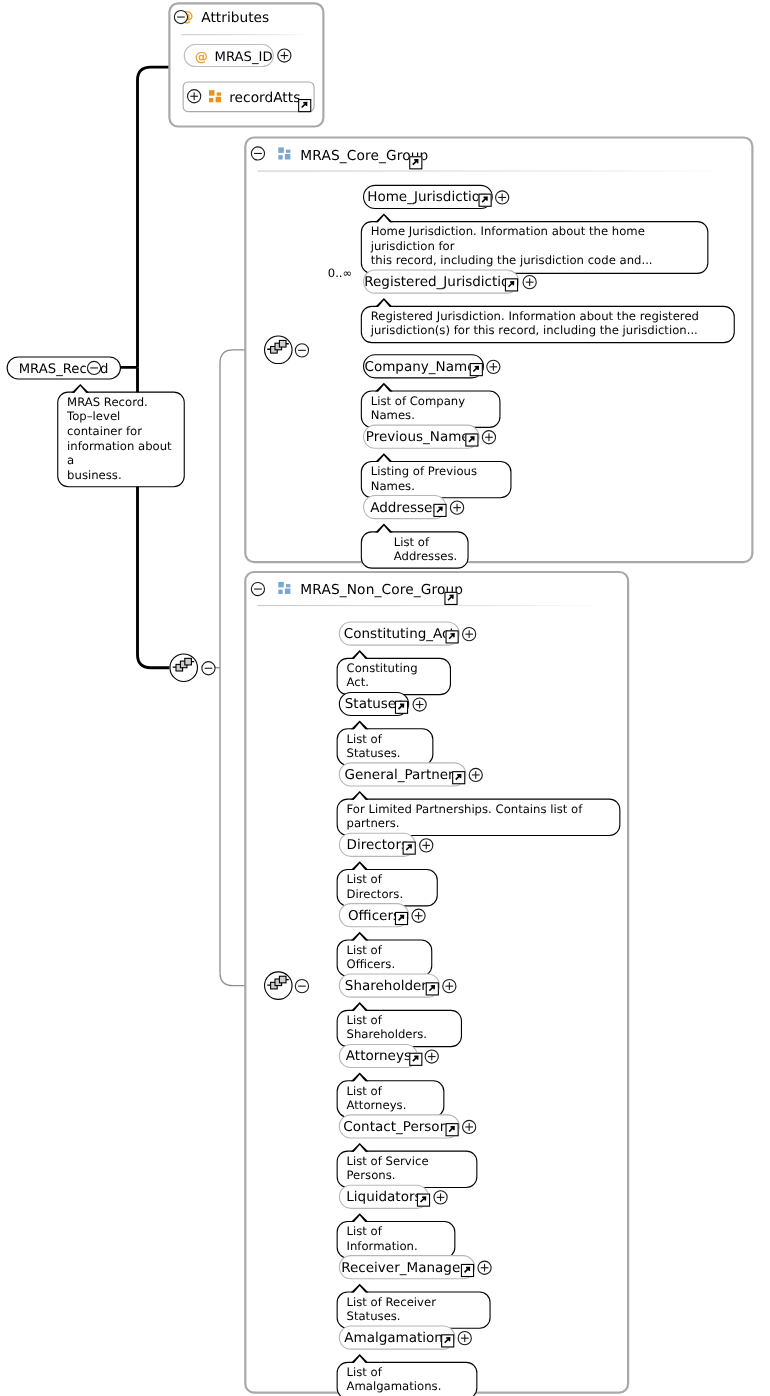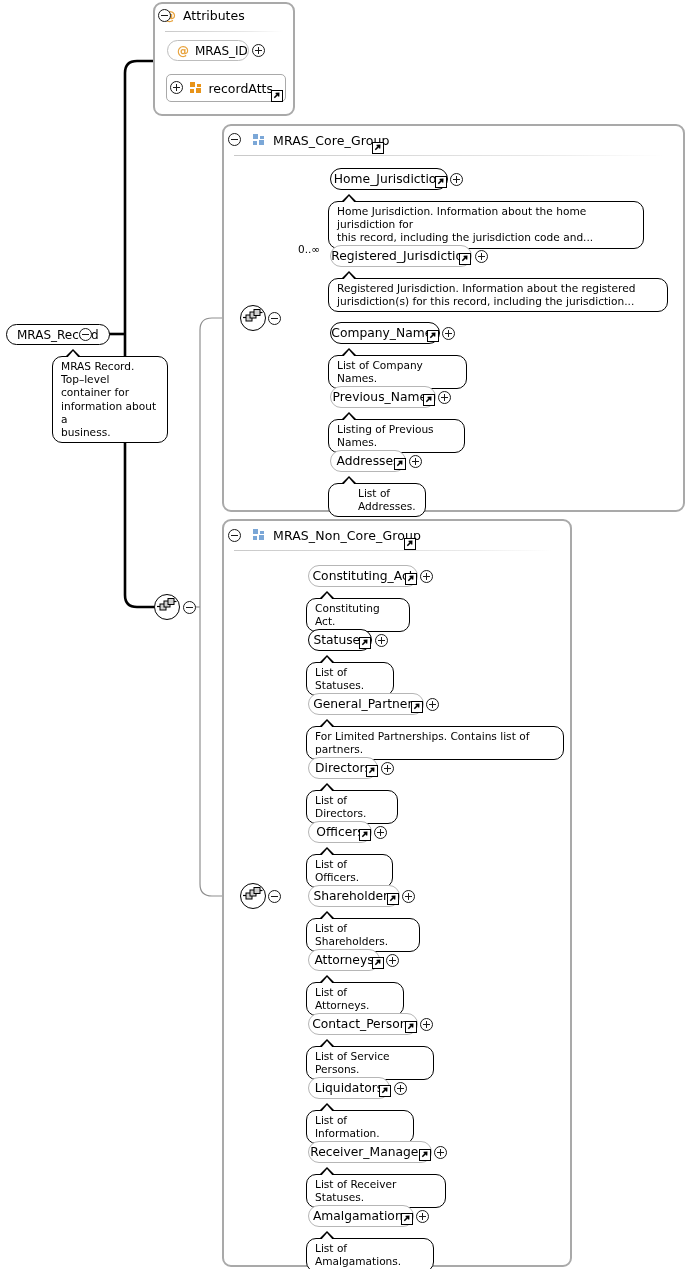--- a/index.html
+++ b/index.html
@@ -401,21 +401,21 @@
 
   <div class="node required" style="left:330px; top:322px; width:110px;">
     <span class="label">Company_Names</span>
   </div>
   <div class="linkbadge" style="left:427px; top:330px;">
     <svg width="9" height="9" viewBox="0 0 9 9">
         <path d="M2.3 6.7 L6.4 2.6 M3.6 2.4 L6.7 2.3 L6.6 5.4" stroke="#000" stroke-width="1.5" fill="none"></path>
       </svg>
   </div>
   <div class="toggle plus" style="left:442px; top:327px;"></div>
-  <div class="callout" style="left:328px; top:355px; width:139px;">
+  <div class="callout" style="left:328px; top:355px; width:127px;">
     <span class="notch"></span>
       <span class="notch-fill"></span>
     <span class="ctext">List of Company Names.</span>
   </div>
 
   <div class="node optional" style="left:330px; top:386px; width:106px;">
     <span class="label">Previous_Names</span>
   </div>
   <div class="linkbadge" style="left:423px; top:394px;">
     <svg width="9" height="9" viewBox="0 0 9 9">

